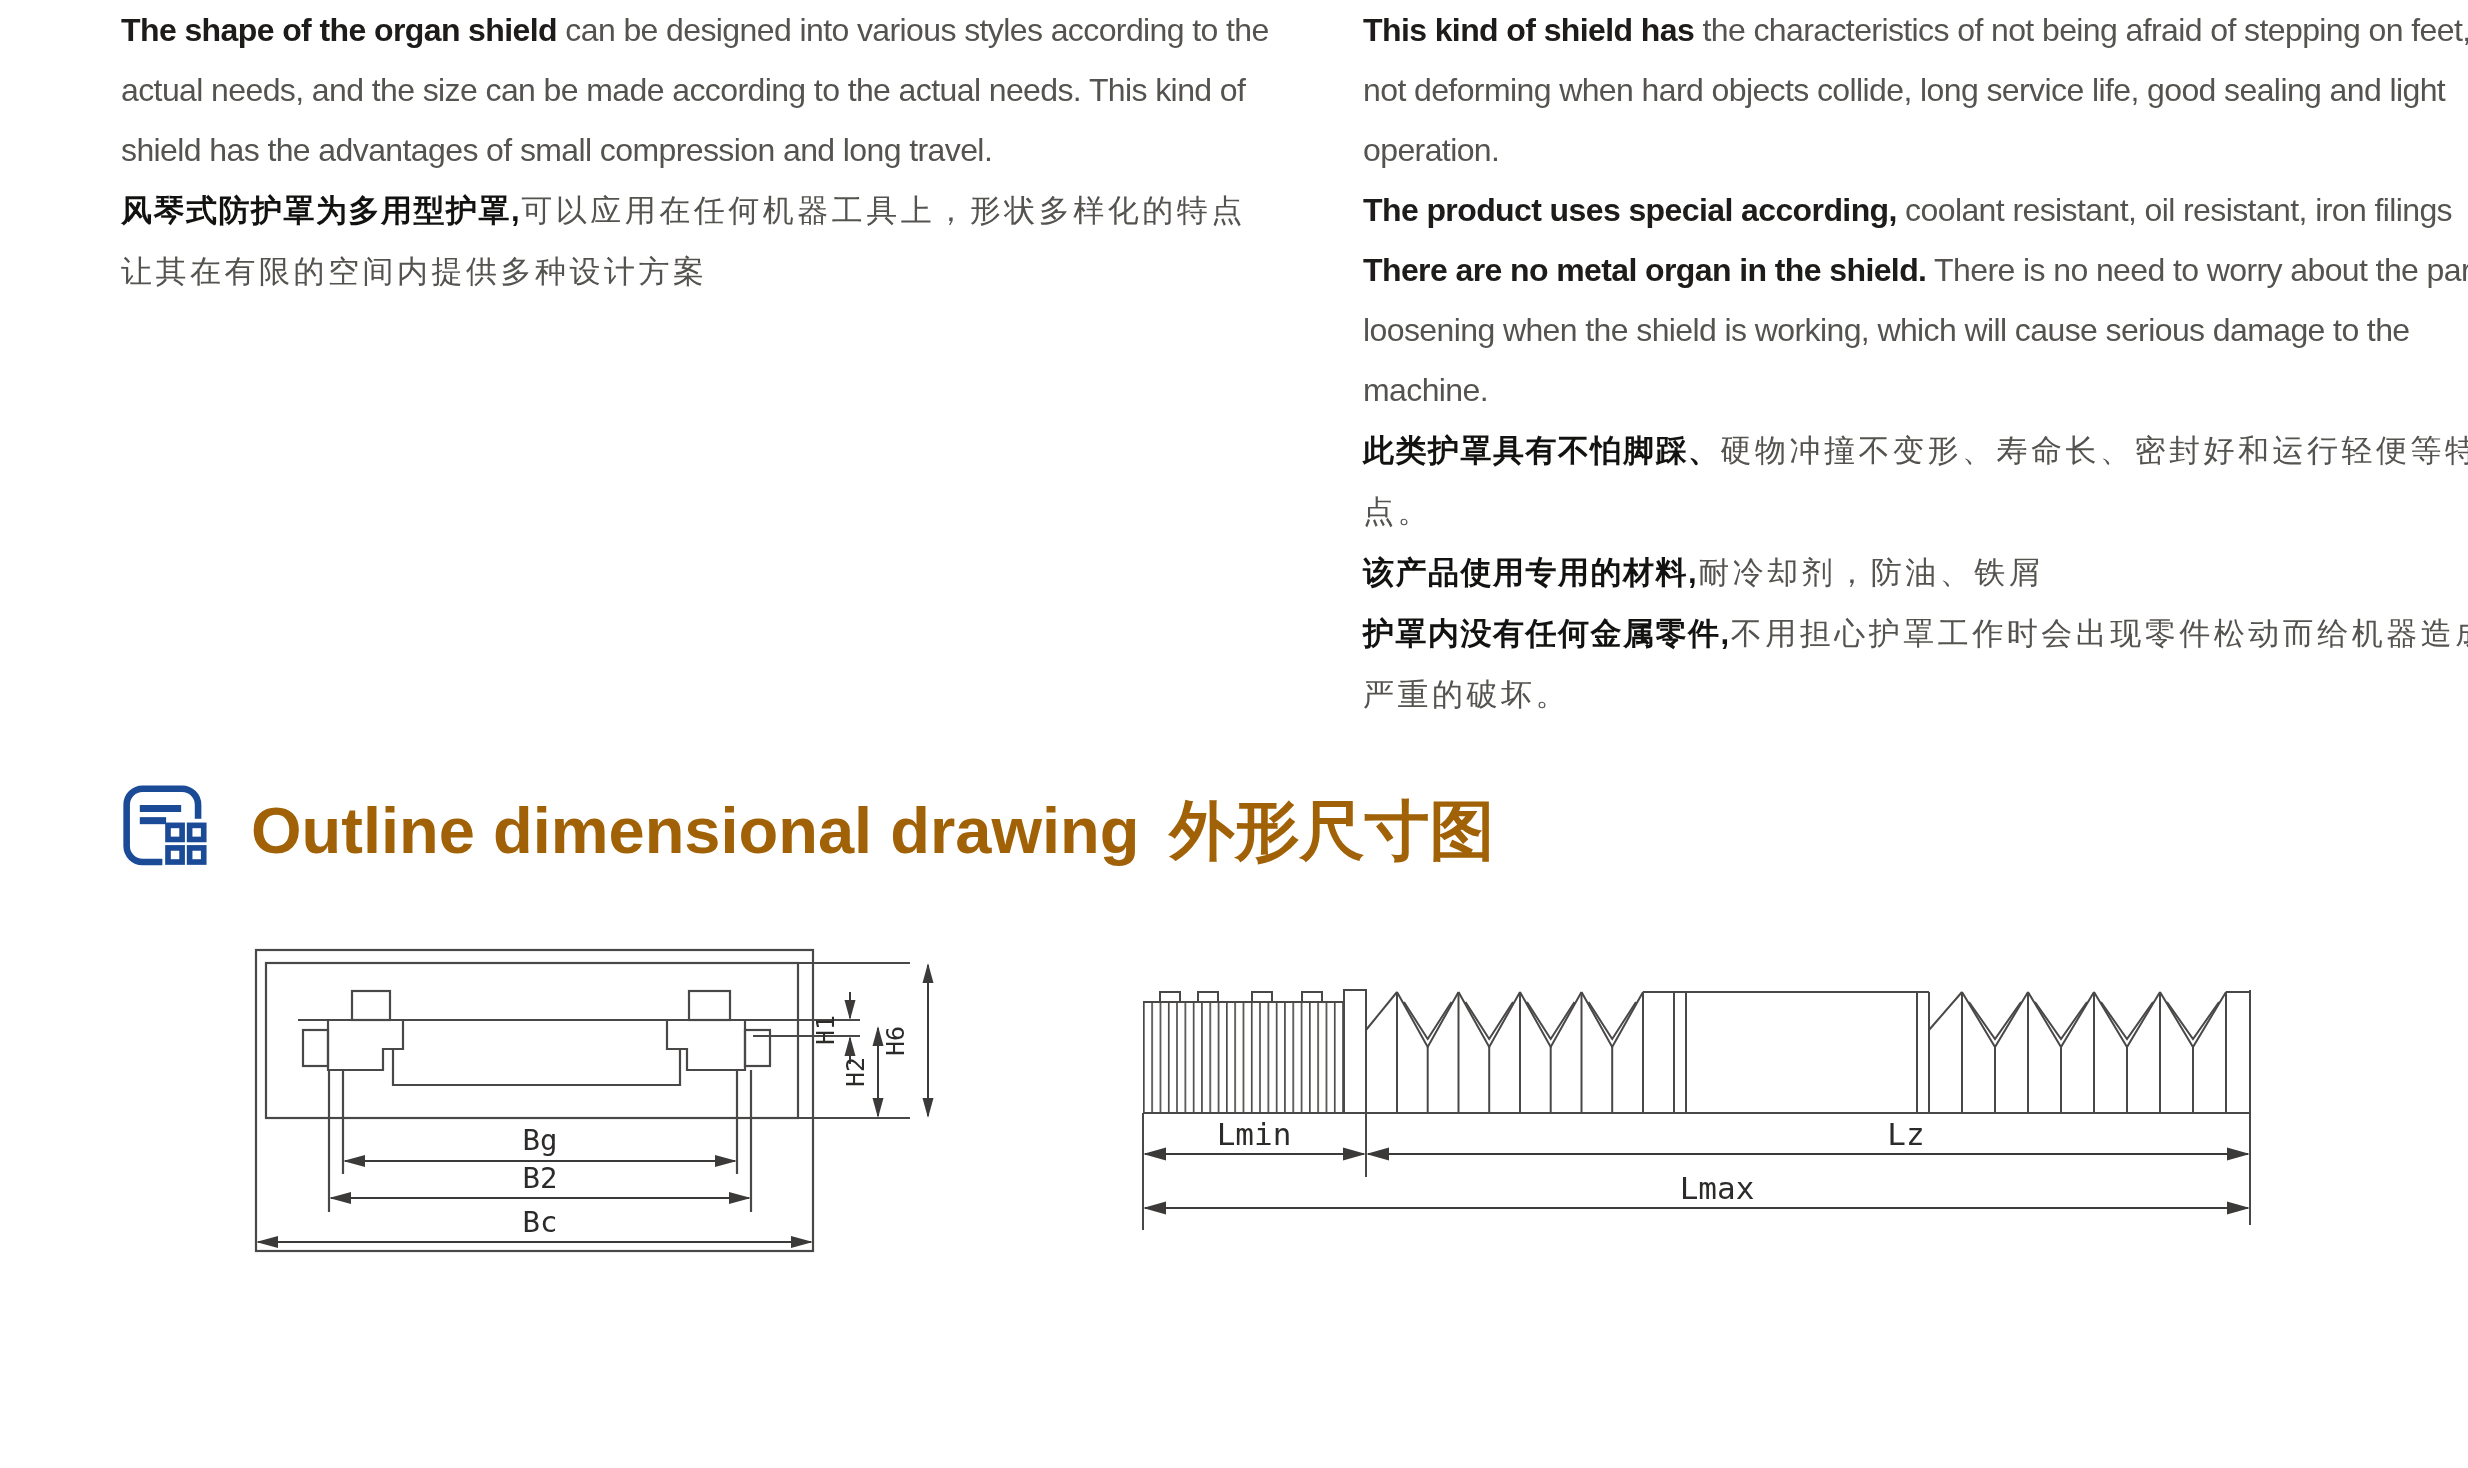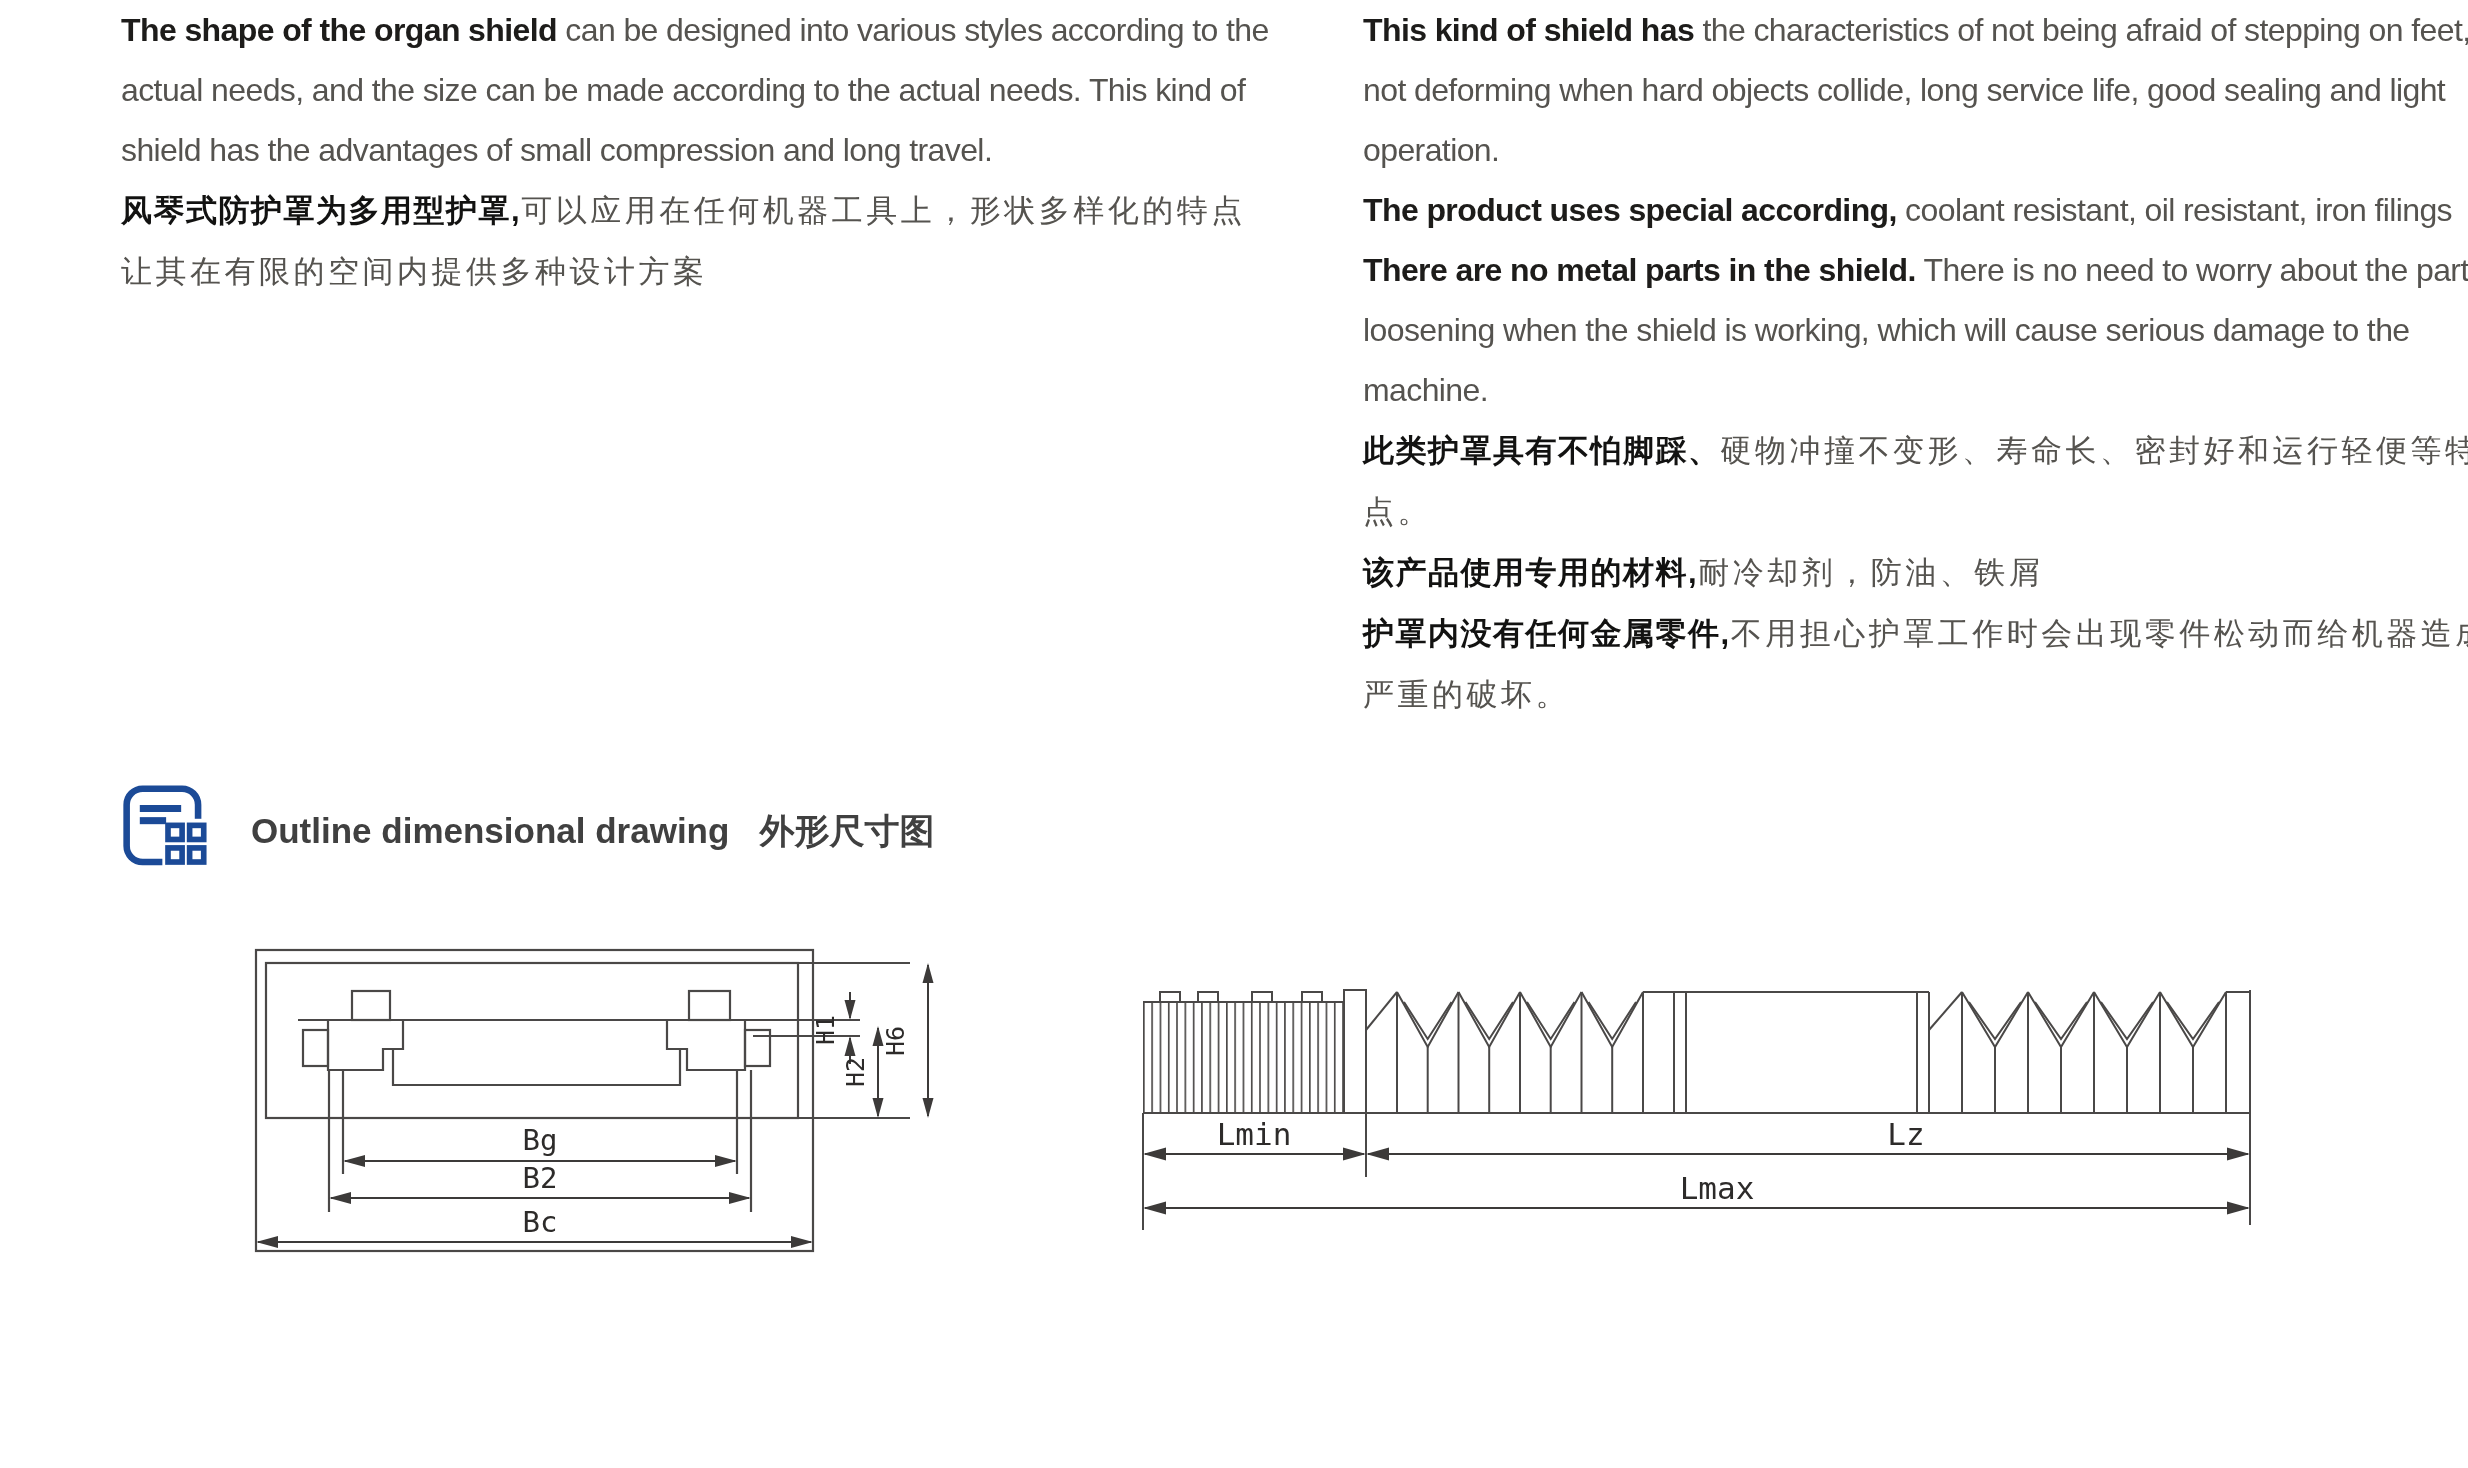--- a/index.html
+++ b/index.html
@@ -40,23 +40,23 @@
   .section-header{
     position:absolute;
     left:121px;
     top:784px;
     display:flex;
     align-items:center;
   }
   .section-header .icon{width:94px;height:94px;flex:0 0 auto;}
   .section-title{
     margin-left:36px;
-    font-size:35px;
+    font-size:65px;
     font-weight:700;
-    color:#404040;
+    color:#a16207;
     letter-spacing:0;
     white-space:nowrap;
   }
   .section-title .zh-part{margin-left:30px;}
 
   .drawing{position:absolute;}
   .drawing-cross{left:248px;top:946px;}
   .drawing-side{left:1140px;top:985px;}
   svg text.dim{
     font-family:"DejaVu Sans Mono", monospace;
@@ -69,21 +69,21 @@
 <div class="page">
 
   <div class="col col-left">
     <p class="en mt9"><b>The shape of the organ shield</b><span> can be designed into various styles according to the actual needs, and the size can be made according to the actual needs. This kind of shield has the advantages of small compression and long travel.</span></p>
     <p class="zh mt17"><b>风琴式防护罩为多用型护罩,</b><span>可以应用在任何机器工具上，形状多样化的特点让其在有限的空间内提供多种设计方案</span></p>
   </div>
 
   <div class="col col-right">
     <p class="en mt9"><b>This kind of shield has</b><span> the characteristics of not being afraid of stepping on feet, not deforming when hard objects collide, long service life, good sealing and light operation.</span></p>
     <p class="en mt10"><b>The product uses special according,</b><span> coolant resistant, oil resistant, iron filings</span></p>
-    <p class="en mt3"><b>There are no metal parts in the shield.</b><span> There is no need to worry about the parts loosening when the shield is working, which will cause serious damage to the machine.</span></p>
+    <p class="en mt3"><b>There are no metal organ in the shield.</b><span> There is no need to worry about the parts loosening when the shield is working, which will cause serious damage to the machine.</span></p>
     <p class="zh mt30"><b>此类护罩具有不怕脚踩、</b><span>硬物冲撞不变形、寿命长、密封好和运行轻便等特点。</span></p>
     <p class="zh mt12"><b>该产品使用专用的材料,</b><span>耐冷却剂，防油、铁屑</span></p>
     <p class="zh mt17"><b>护罩内没有任何金属零件,</b><span>不用担心护罩工作时会出现零件松动而给机器造成严重的破坏。</span></p>
   </div>
 
   <div class="section-header">
     <svg class="icon" viewBox="0 0 100 100">
       <rect x="6" y="5" width="76" height="78" rx="17" fill="none" stroke="#1b4a97" stroke-width="7"></rect>
       <rect x="44" y="37" width="56" height="58" fill="#ffffff" stroke="none"></rect>
       <line x1="20" y1="26" x2="64" y2="26" stroke="#1b4a97" stroke-width="7.5"></line>

